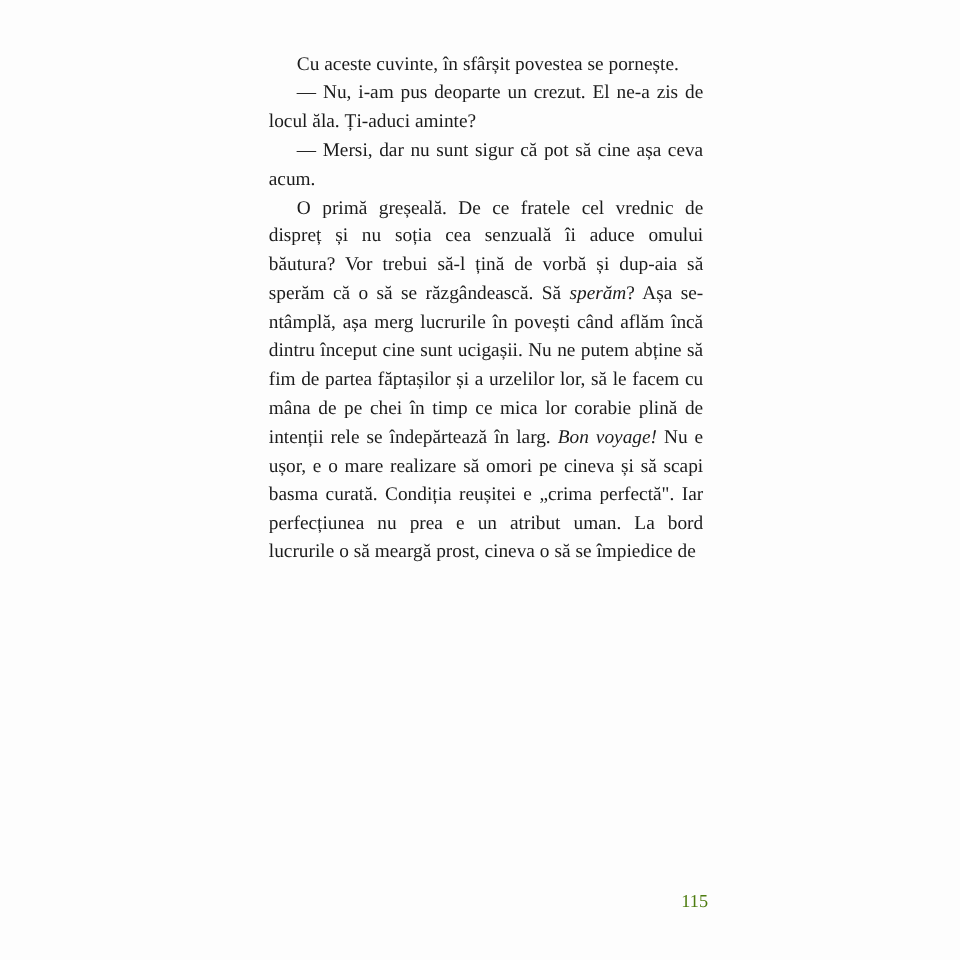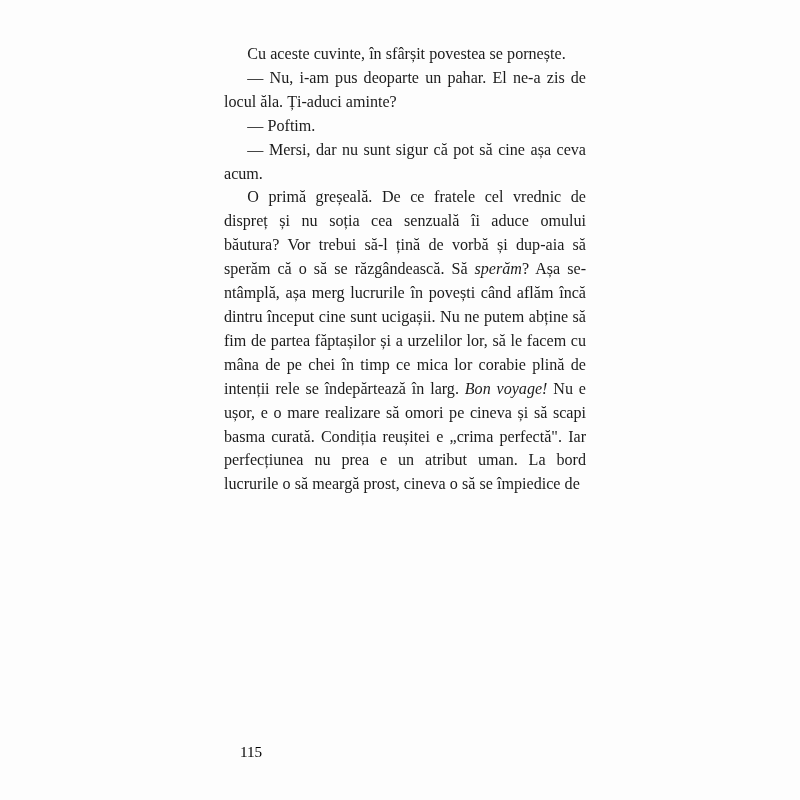--- a/index.html
+++ b/index.html
@@ -46,45 +46,44 @@
     text-indent: 1.45em;
   }
 
   p.para em {
     font-style: italic;
     margin-top: 39px;
   }
 
   #page-number {
     position: absolute;
-    left: 240px;
+    left: 228px;
     top: 742px;
     width: 362px;
-    text-align: left;
+    text-align: right;
     font-size: 15.2px;
     line-height: 19px;
-    color: #000000;
+    color: #4d7c0f;
     font-family: "Liberation Serif", "DejaVu Serif", serif;
   }
 </style>
 </head>
 <body>
 
 <div id="page">
 
   <div id="text-block">
 
     <p class="para">Cu aceste cuvinte, în sfârșit povestea se pornește.</p>
 
 
-    <p class="para dialogue">— Nu, i-am pus deoparte un pahar. El ne-a zis de locul ăla. Ți-aduci aminte?</p>
+    <p class="para dialogue">— Nu, i-am pus deoparte un crezut. El ne-a zis de locul ăla. Ți-aduci aminte?</p>
 
 
 
-    <p class="para dialogue">— Poftim.</p>
 
     <p class="para dialogue">— Mersi, dar nu sunt sigur că pot să cine așa ceva acum.</p>
 
     <p class="para" id="mixed-para"><span>O primă greșeală. De ce fratele cel vrednic de dispreț și nu soția cea senzuală îi aduce omului băutura? Vor trebui să-l țină de vorbă și dup-aia să sperăm că o să se răzgândească. Să </span><em>sperăm</em><span>? Așa se-ntâmplă, așa merg lucrurile în povești când aflăm încă dintru început cine sunt ucigașii. Nu ne putem abține să fim de partea făptașilor și a urzelilor lor, să le facem cu mâna de pe chei în timp ce mica lor corabie plină de intenții rele se îndepărtează în larg. </span><em>Bon voyage!</em><span> Nu e ușor, e o mare realizare să omori pe cineva și să scapi basma curată. Condiția reușitei e „crima perfectă". Iar perfecțiunea nu prea e un atribut uman. La bord lucrurile o să meargă prost, cineva o să se împiedice de</span></p>
 
   </div>
 
   <div id="page-number">115</div>
 
 </div>

